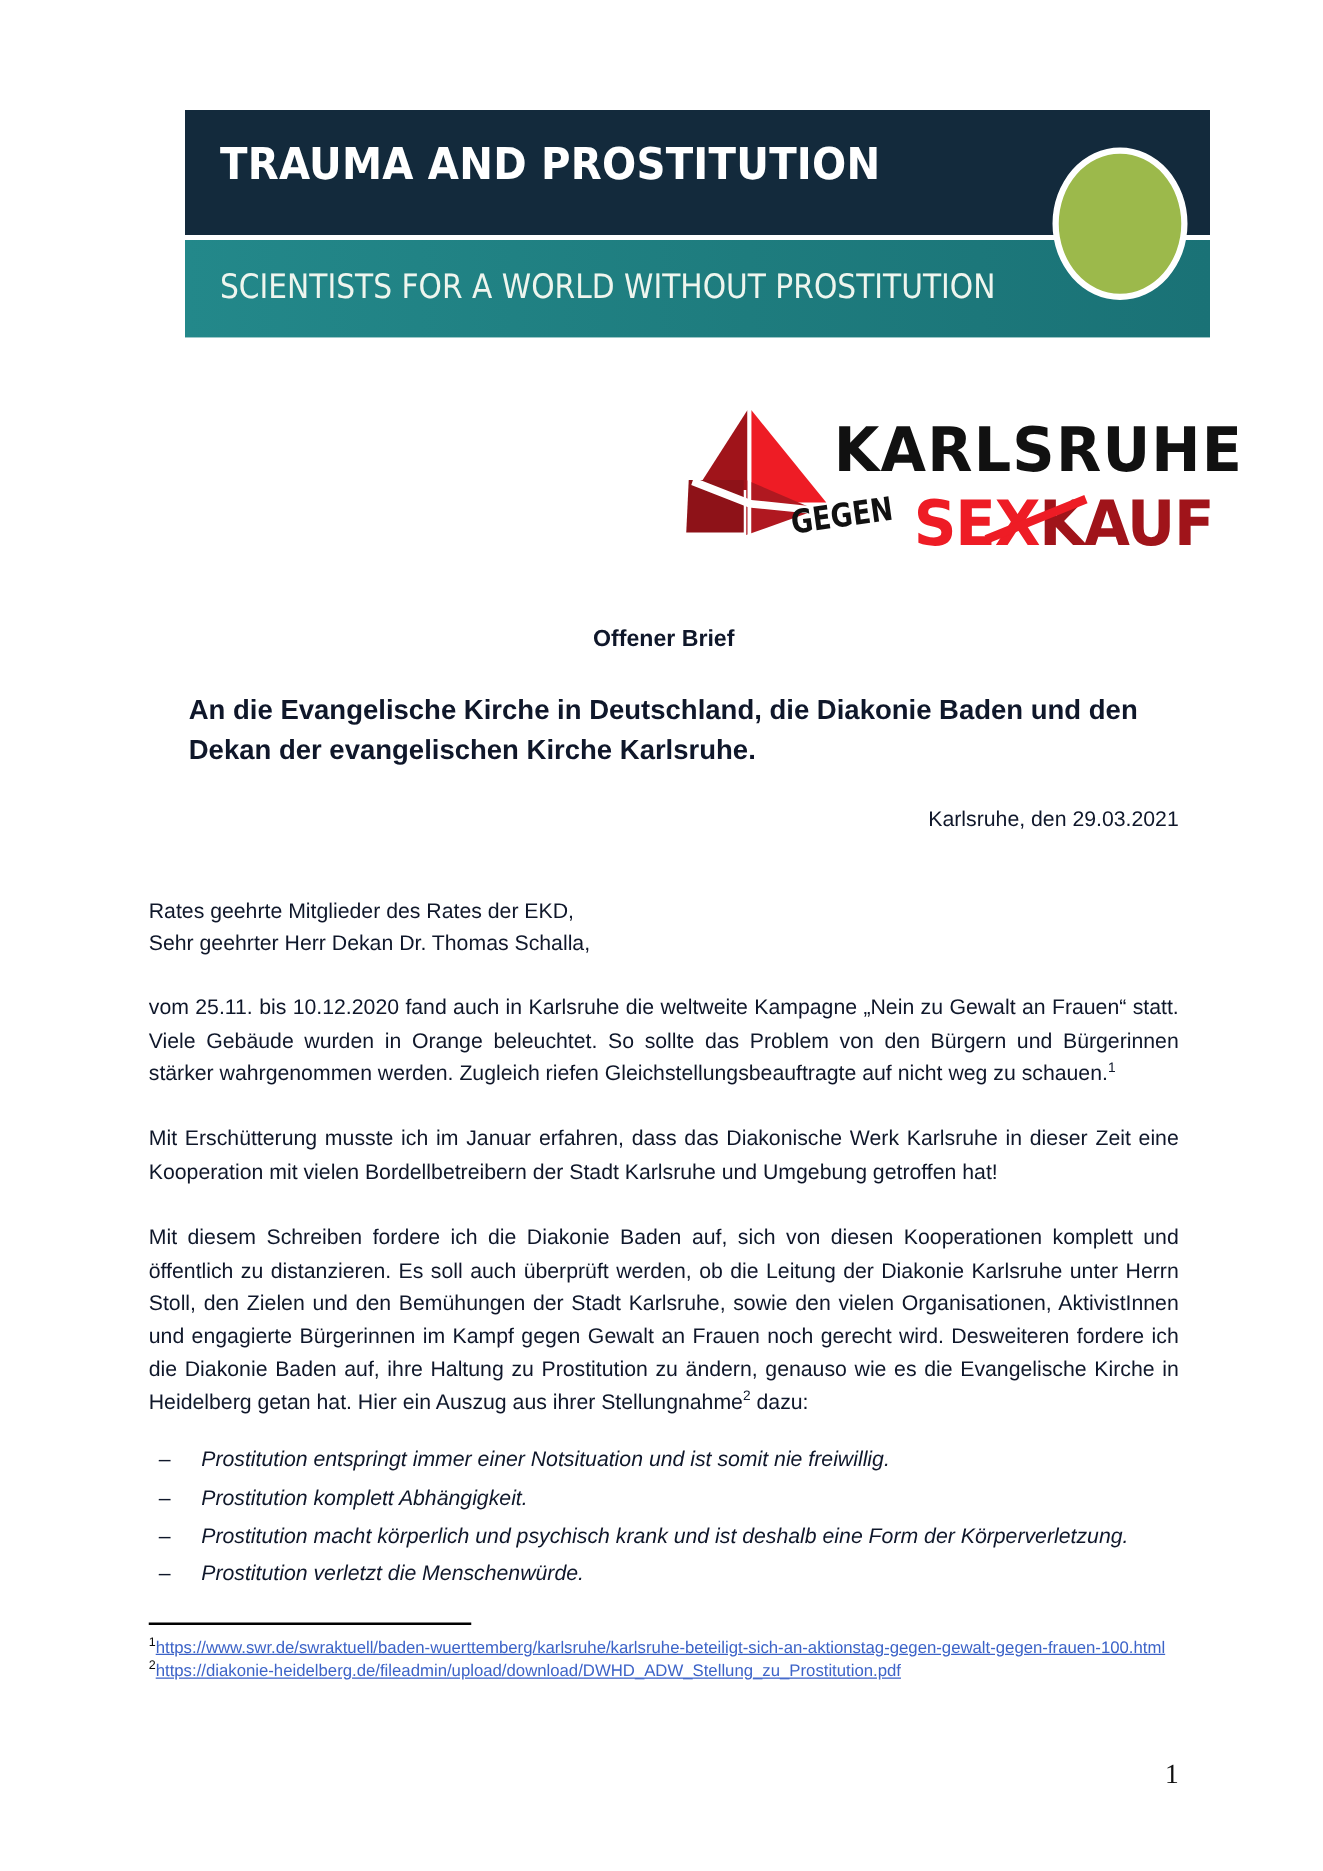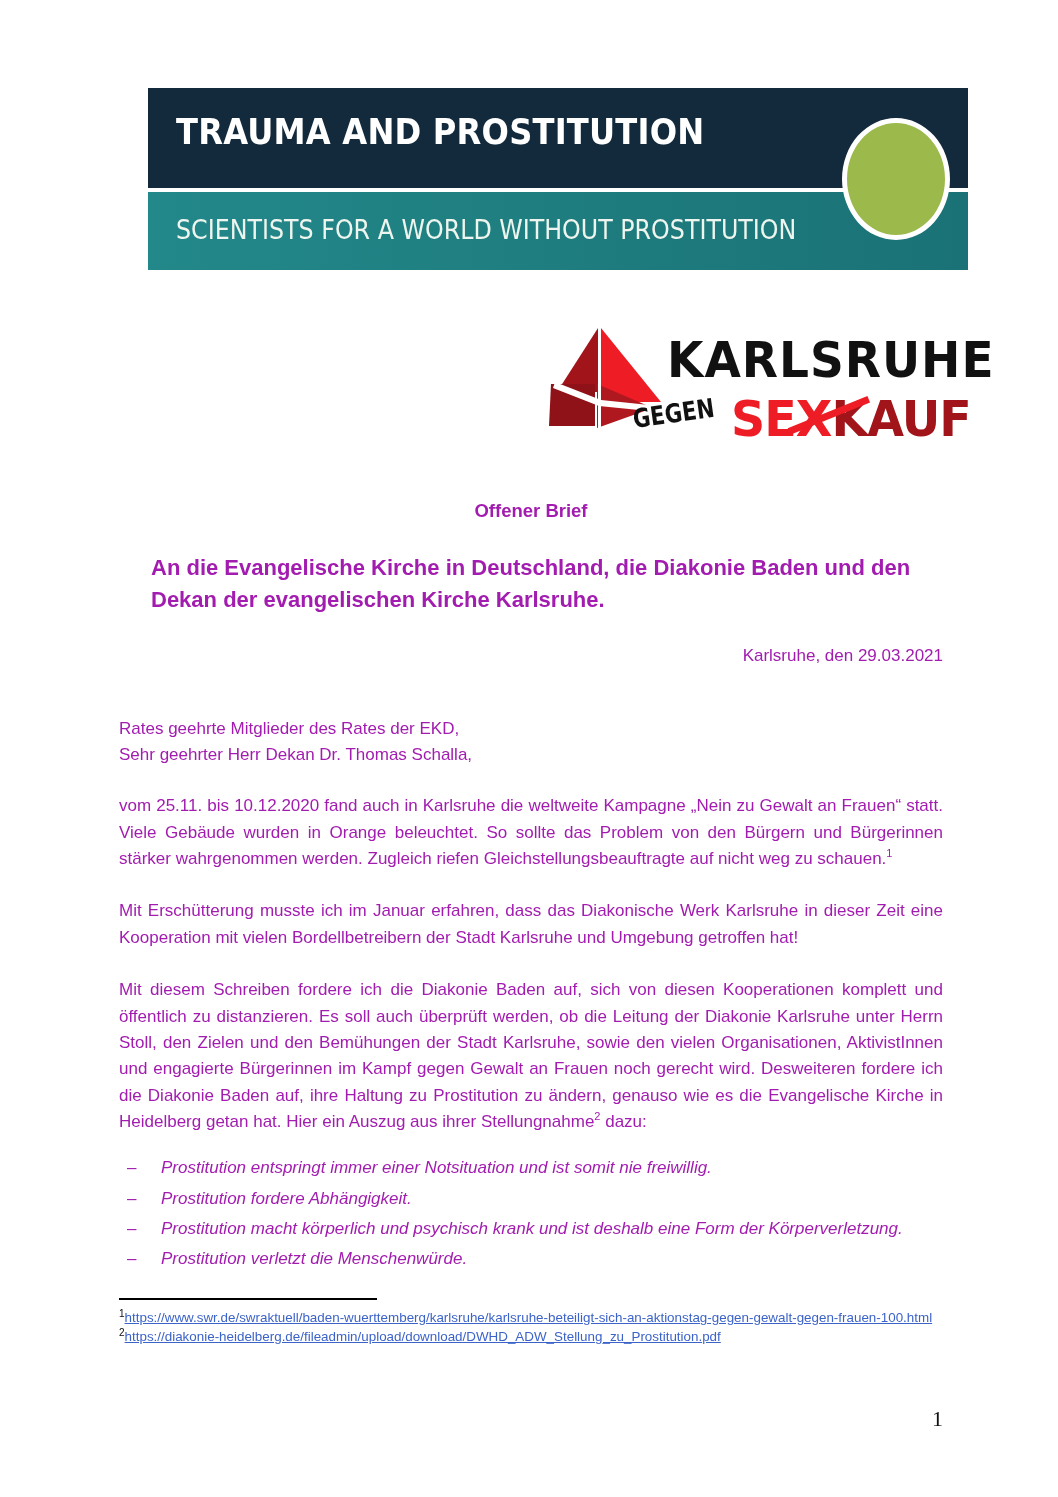--- a/index.html
+++ b/index.html
@@ -156,21 +156,21 @@
     transform-origin: left center;
   }
 
   
   .doc {
     position: absolute;
     left: 119px;
     top: 500px;
     width: 824px;
     font-family: "Liberation Sans", sans-serif;
-    color: #a21caf;
+    color: #0f172a;
   }
   .doc-title {
     text-align: center;
     font-weight: bold;
     font-size: 18.5px;
     margin: 0 0 30px 0;
   }
   .doc-addressee {
     font-weight: bold;
     font-size: 22px;
@@ -301,21 +301,21 @@
     </div>
 
     <p class="body-par"><span>vom 25.11. bis 10.12.2020 fand auch in Karlsruhe die weltweite Kampagne „Nein zu Gewalt an Frauen“ statt. Viele Gebäude wurden in Orange beleuchtet. So sollte das Problem von den Bürgern und Bürgerinnen stärker wahrgenommen werden. Zugleich riefen Gleichstellungsbeauftragte auf nicht weg zu schauen.</span><sup class="fn">1</sup></p>
 
     <p class="body-par"><span>Mit Erschütterung musste ich im Januar erfahren, dass das Diakonische Werk Karlsruhe in dieser Zeit eine Kooperation mit vielen Bordellbetreibern der Stadt Karlsruhe und Umgebung getroffen hat!</span></p>
 
     <p class="body-par"><span>Mit diesem Schreiben fordere ich die Diakonie Baden auf, sich von diesen Kooperationen komplett und öffentlich zu distanzieren. Es soll auch überprüft werden, ob die Leitung der Diakonie Karlsruhe unter Herrn Stoll, den Zielen und den Bemühungen der Stadt Karlsruhe, sowie den vielen Organisationen, AktivistInnen und engagierte Bürgerinnen im Kampf gegen Gewalt an Frauen noch gerecht wird. Desweiteren fordere ich die Diakonie Baden auf, ihre Haltung zu Prostitution zu ändern, genauso wie es die Evangelische Kirche in Heidelberg getan hat. Hier ein Auszug aus ihrer Stellungnahme</span><sup class="fn">2</sup><span> dazu:</span></p>
 
     <ul class="bullets">
       <li><span class="dash">–</span><span>Prostitution entspringt immer einer Notsituation und ist somit nie freiwillig.</span></li>
-      <li><span class="dash">–</span><span>Prostitution fordere Abhängigkeit.</span></li>
+      <li><span class="dash">–</span><span>Prostitution komplett Abhängigkeit.</span></li>
       <li><span class="dash">–</span><span>Prostitution macht körperlich und psychisch krank und ist deshalb eine Form der Körperverletzung.</span></li>
       <li><span class="dash">–</span><span>Prostitution verletzt die Menschenwürde.</span></li>
     </ul>
   </div>
 
   <div class="footnotes">
     <div class="fn-rule"></div>
     <div class="fn-item"><span class="fn-num">1</span><a class="fn-link" href="#">https://www.swr.de/swraktuell/baden-wuerttemberg/karlsruhe/karlsruhe-beteiligt-sich-an-aktionstag-gegen-gewalt-gegen-frauen-100.html</a></div>
     <div class="fn-item"><span class="fn-num">2</span><a class="fn-link" href="#">https://diakonie-heidelberg.de/fileadmin/upload/download/DWHD_ADW_Stellung_zu_Prostitution.pdf</a></div>
   </div>

